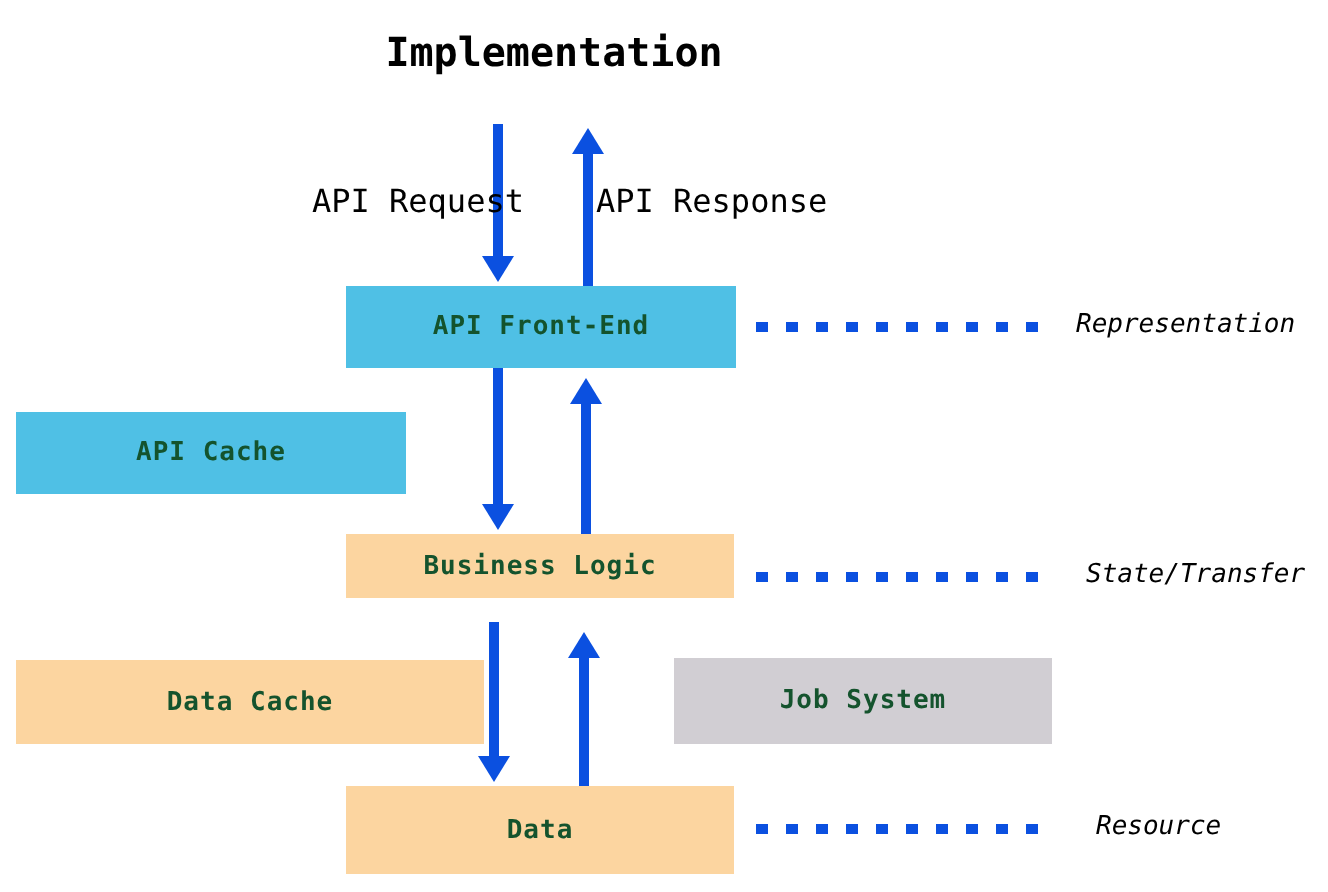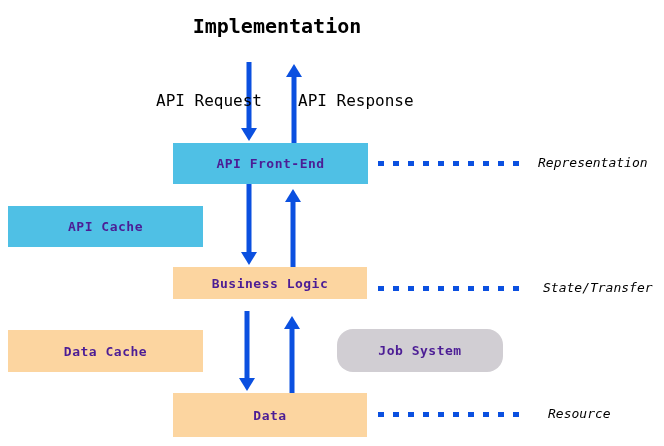--- a/index.html
+++ b/index.html
@@ -28,34 +28,34 @@
     text-align: center;
     font-size: 20px;
     font-weight: bold;
     color: #000000;
   }
   .box {
     position: absolute;
     display: flex;
     align-items: center;
     justify-content: center;
-    color: #4c1d95;
+    color: #14532d;
     font-size: 13px;
     font-weight: bold;
     letter-spacing: 0.5px;
   }
   .cyan   { background: var(--cyan); }
   .orange { background: var(--orange); }
   .gray   { background: var(--gray); }
 
   .box-api-front-end  { left: 173px; top: 143px; width: 195px; height: 41px; }
   .box-api-cache      { left: 8px;   top: 206px; width: 195px; height: 41px; }
   .box-business-logic { left: 173px; top: 267px; width: 194px; height: 32px; }
-  .box-data-cache     { left: 8px;   top: 330px; width: 195px; height: 42px; }
-  .box-job-system     { left: 337px; top: 329px; width: 166px; height: 43px; border-radius: 16px; }
+  .box-data-cache     { left: 8px;   top: 330px; width: 234px; height: 42px; }
+  .box-job-system     { left: 337px; top: 329px; width: 189px; height: 43px; }
   .box-data           { left: 173px; top: 393px; width: 194px; height: 44px; }
 
   .flow-label {
     position: absolute;
     font-size: 16px;
     color: #000000;
     white-space: nowrap;
   }
   .label-request  { left: 156px; top: 91px; }
   .label-response { left: 298px; top: 91px; }

